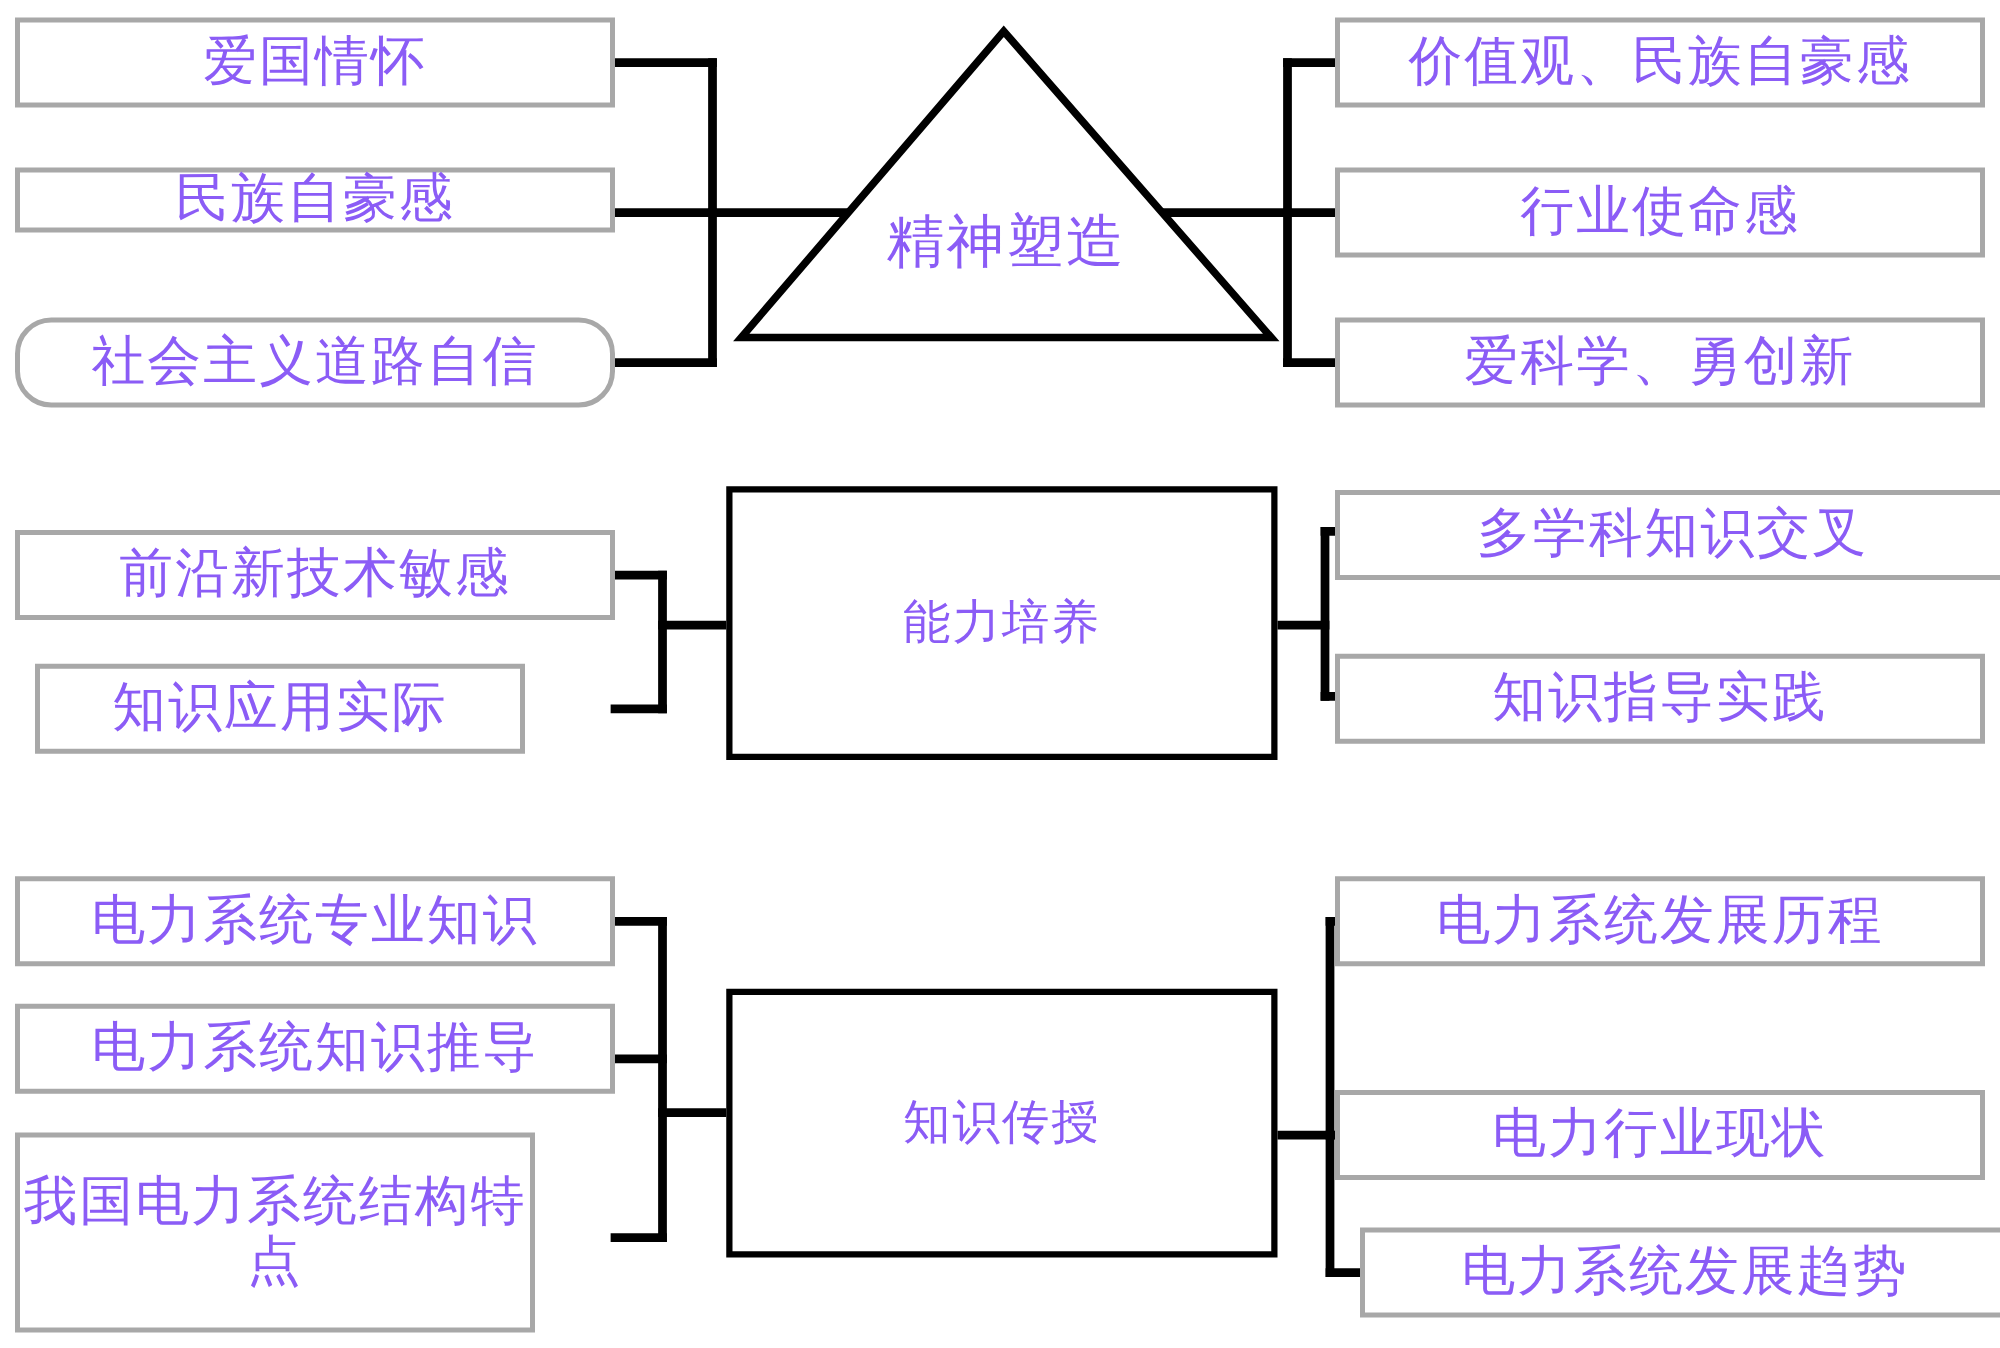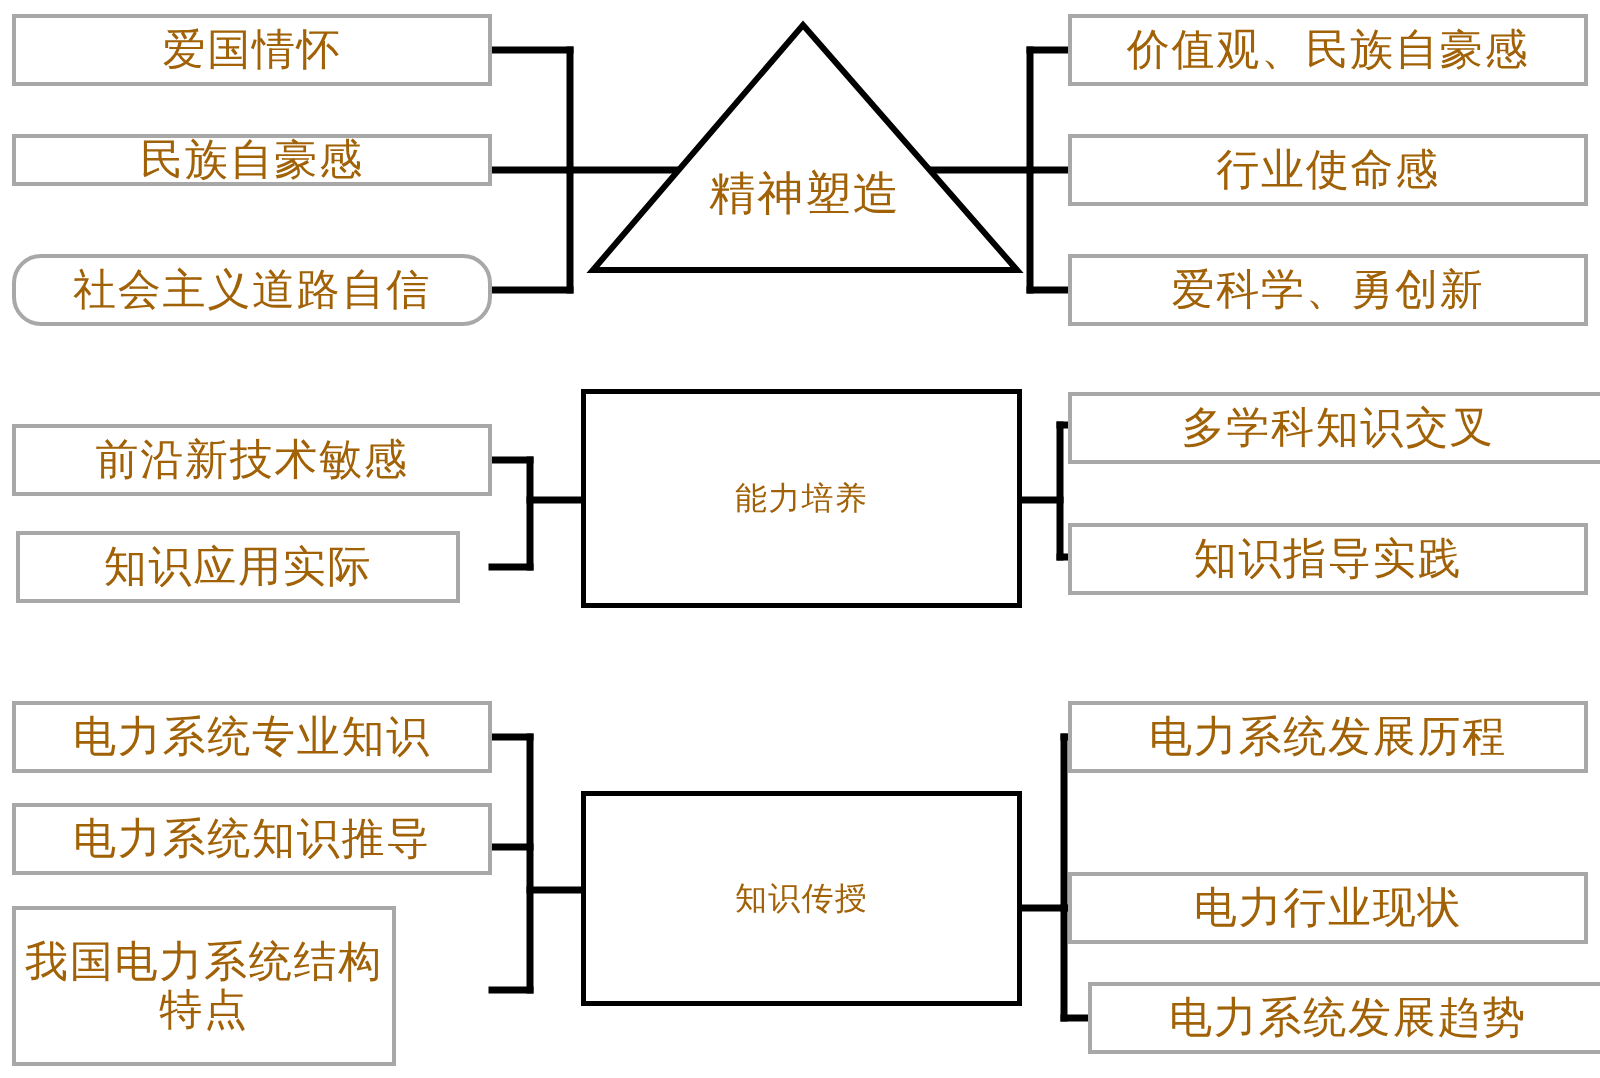--- a/index.html
+++ b/index.html
@@ -23,31 +23,31 @@
     pointer-events: none;
   }
   .node {
     position: absolute;
     box-sizing: border-box;
     display: flex;
     align-items: center;
     justify-content: center;
     text-align: center;
     background: #ffffff;
-    color: #a16207;
+    color: #8b5cf6;
     line-height: 1.12;
     letter-spacing: 0.04em;
   }
   .leaf {
     border: 4px solid #a8a8a8;
     font-size: 43px;
   }
   .hub {
     border: 5px solid #000000;
-    font-size: 32px;
+    font-size: 38px;
   }
   .tri-node {
     background: transparent;
     border: none;
     font-size: 46px;
   }
   .tri-label {
     position: absolute;
     width: 100%;
     text-align: center;
@@ -106,30 +106,30 @@
 
   <div class="node tri-node" style="left:593px; top:0px; width:424px; height:280px;">
     <span class="tri-label">精神塑造</span>
   </div>
 
   <div class="node leaf" style="left:1068px; top:14px;  width:520px; height:72px;">价值观、民族自豪感</div>
   <div class="node leaf" style="left:1068px; top:134px; width:520px; height:72px;">行业使命感</div>
   <div class="node leaf" style="left:1068px; top:254px; width:520px; height:72px;">爱科学、勇创新</div>
 
   <div class="node leaf" style="left:12px; top:424px; width:480px; height:72px;">前沿新技术敏感</div>
-  <div class="node leaf" style="left:16px; top:531px; width:444px; height:72px;">知识应用实际</div>
+  <div class="node leaf" style="left:28px; top:531px; width:392px; height:72px;">知识应用实际</div>
 
   <div class="node hub" style="left:581px; top:389px; width:441px; height:219px;">能力培养</div>
 
   <div class="node leaf" style="left:1068px; top:392px; width:540px; height:72px;">多学科知识交叉</div>
   <div class="node leaf" style="left:1068px; top:523px; width:520px; height:72px;">知识指导实践</div>
 
   <div class="node leaf" style="left:12px; top:701px; width:480px; height:72px;">电力系统专业知识</div>
   <div class="node leaf" style="left:12px; top:803px; width:480px; height:72px;">电力系统知识推导</div>
-  <div class="node leaf" style="left:12px; top:906px; width:384px; height:160px;">我国电力系统结构特点</div>
+  <div class="node leaf" style="left:12px; top:906px; width:416px; height:160px;">我国电力系统结构特点</div>
 
   <div class="node hub" style="left:581px; top:791px; width:441px; height:215px;">知识传授</div>
 
   <div class="node leaf" style="left:1068px; top:701px;  width:520px; height:72px;">电力系统发展历程</div>
   <div class="node leaf" style="left:1068px; top:872px;  width:520px; height:72px;">电力行业现状</div>
   <div class="node leaf" style="left:1068px; top:982px;  width:520px; height:72px;margin-left:20px;">电力系统发展趋势</div>
 
 </div>
 
 </body></html>

